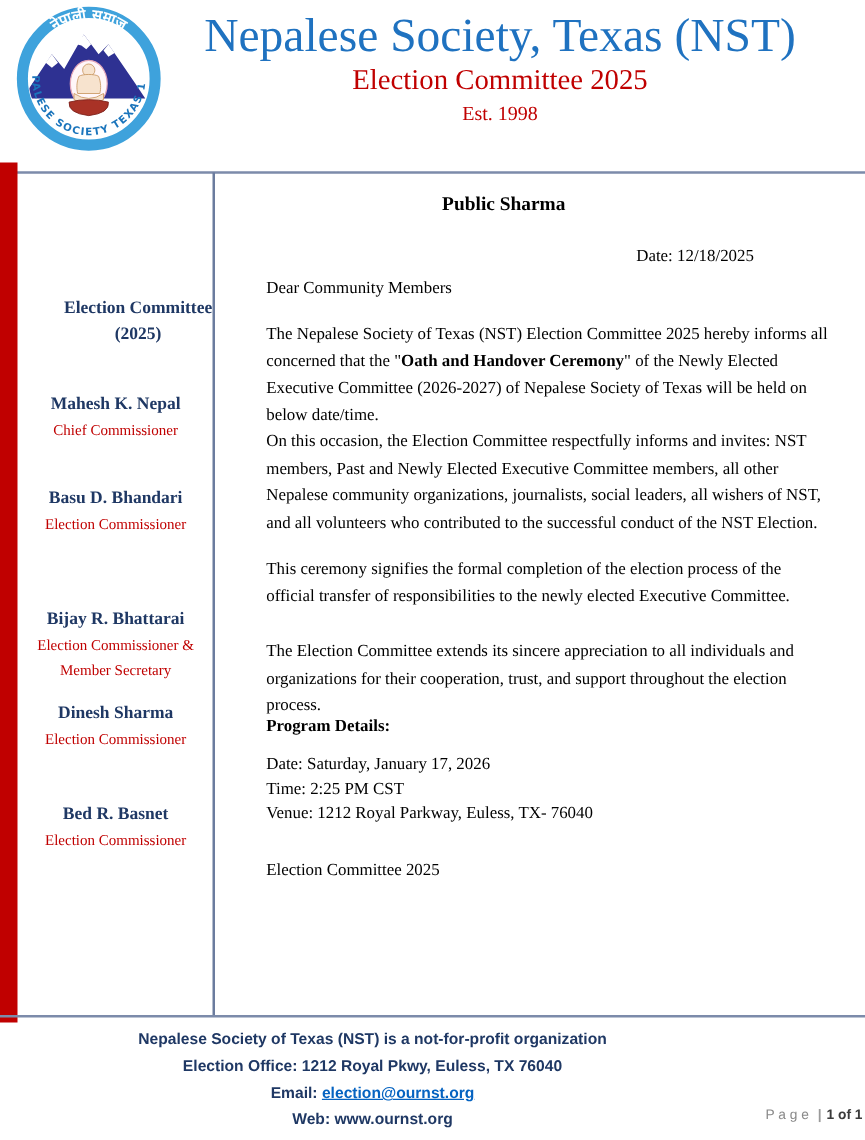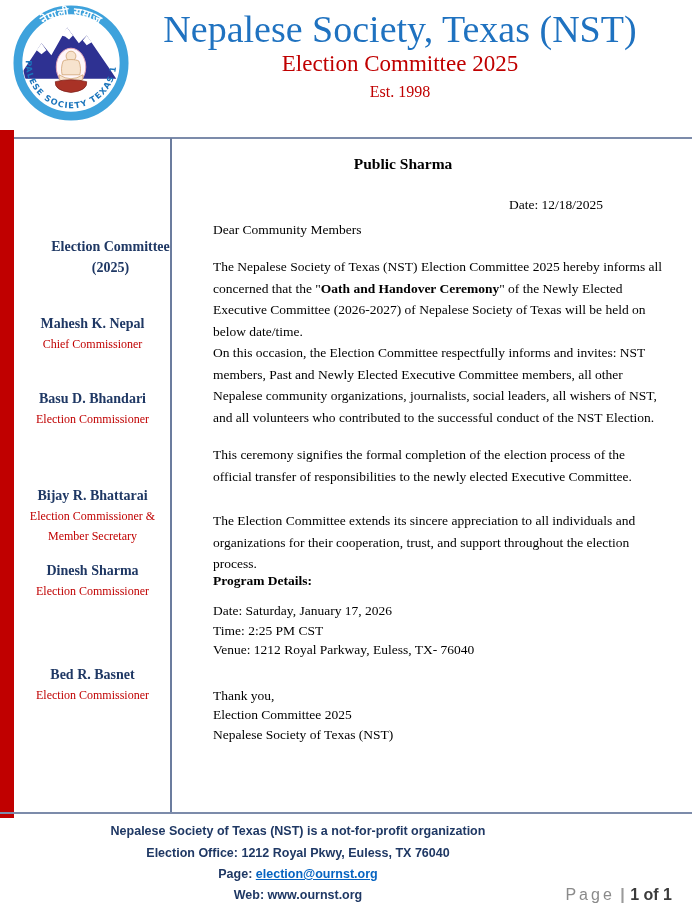--- a/index.html
+++ b/index.html
@@ -33,21 +33,21 @@
   .p1{top:256px;} .p2{top:342px;} .p3{top:444px;} .p4{top:510px;}
   .n-prog-head{position:absolute;top:573px;left:0;font-weight:bold;}
   .n-prog{position:absolute;top:601px;left:0;line-height:19.7px;}
   .n-close{position:absolute;top:686px;left:0;line-height:19.3px;}
   .bold{font-weight:bold;}
   
   .footer{position:absolute;left:0;top:0;width:692px;font-family:"Liberation Sans","DejaVu Sans",sans-serif;}
   .f-line{position:absolute;left:0;width:596px;text-align:center;color:#1F3864;font-weight:bold;font-size:12.5px;}
   .f1{top:824px;} .f2{top:846px;} .f3{top:867px;} .f4{top:888px;}
   .f-link{color:#0563C1;text-decoration:underline;font-weight:bold;}
-  .page-num{position:absolute;right:20px;top:886px;font-size:16px;white-space:nowrap;}
+  .page-num{position:absolute;right:2px;top:886px;font-size:11px;white-space:nowrap;}
   .pg-word{color:#8a8a8a;letter-spacing:3px;}
   .pg-sep{color:#9a9a9a;font-weight:bold;padding:0 1px;}
   .pg-count{color:#3b3b3b;font-weight:bold;}
 </style>
 </head>
 <body>
 
 <div class="logo-wrap">
   <svg viewBox="0 0 120 120" width="118" height="118">
     <defs>
@@ -104,21 +104,21 @@
     <div class="sb-role">Election Commissioner</div>
   </div>
   <div class="sb-block" style="top:464px;margin-top:22px;">
     <div class="sb-name">Bijay R. Bhattarai</div>
     <div class="sb-role">Election Commissioner &amp; Member Secretary</div>
   </div>
   <div class="sb-block" style="top:561px;">
     <div class="sb-name">Dinesh Sharma</div>
     <div class="sb-role">Election Commissioner</div>
   </div>
-  <div class="sb-block" style="top:665px;">
+  <div class="sb-block" style="top:642px;">
     <div class="sb-name">Bed R. Basnet</div>
     <div class="sb-role">Election Commissioner</div>
   </div>
 </div>
 
 <div class="main">
   <div class="n-title">Public Sharma</div>
   <div class="n-date">Date: 12/18/2025</div>
   <div class="n-salutation">Dear Community Members</div>
 
@@ -129,33 +129,31 @@
   <div class="n-par p4">The Election Committee extends its sincere appreciation to all individuals and organizations for their cooperation, trust, and support throughout the election process.</div>
 
   <div class="n-prog-head">Program Details:</div>
   <div class="n-prog">
     <div>Date: Saturday, January 17, 2026</div>
     <div>Time: 2:25 PM CST</div>
     <div>Venue: 1212 Royal Parkway, Euless, TX- 76040</div>
   </div>
 
   <div class="n-close">
-    <div>Thank you,</div>
     <div>Election Committee 2025</div>
-    <div>Nepalese Society of Texas (NST)</div>
   </div>
 </div>
 
 <div class="rule-bottom"></div>
 
 <div class="footer">
   <div class="f-line f1">Nepalese Society of Texas (NST) is a not-for-profit organization</div>
   <div class="f-line f2">Election Office: 1212 Royal Pkwy, Euless, TX 76040</div>
   <div class="f-line f3">
-    <span>Page:</span>
+    <span>Email:</span>
     <a class="f-link" href="#">election@ournst.org</a>
   </div>
   <div class="f-line f4">
     <span>Web:</span>
     <span>www.ournst.org</span>
   </div>
   <div class="page-num">
     <span class="pg-word">Page</span>
     <span class="pg-sep">|</span>
     <span class="pg-count">1 of 1</span>

